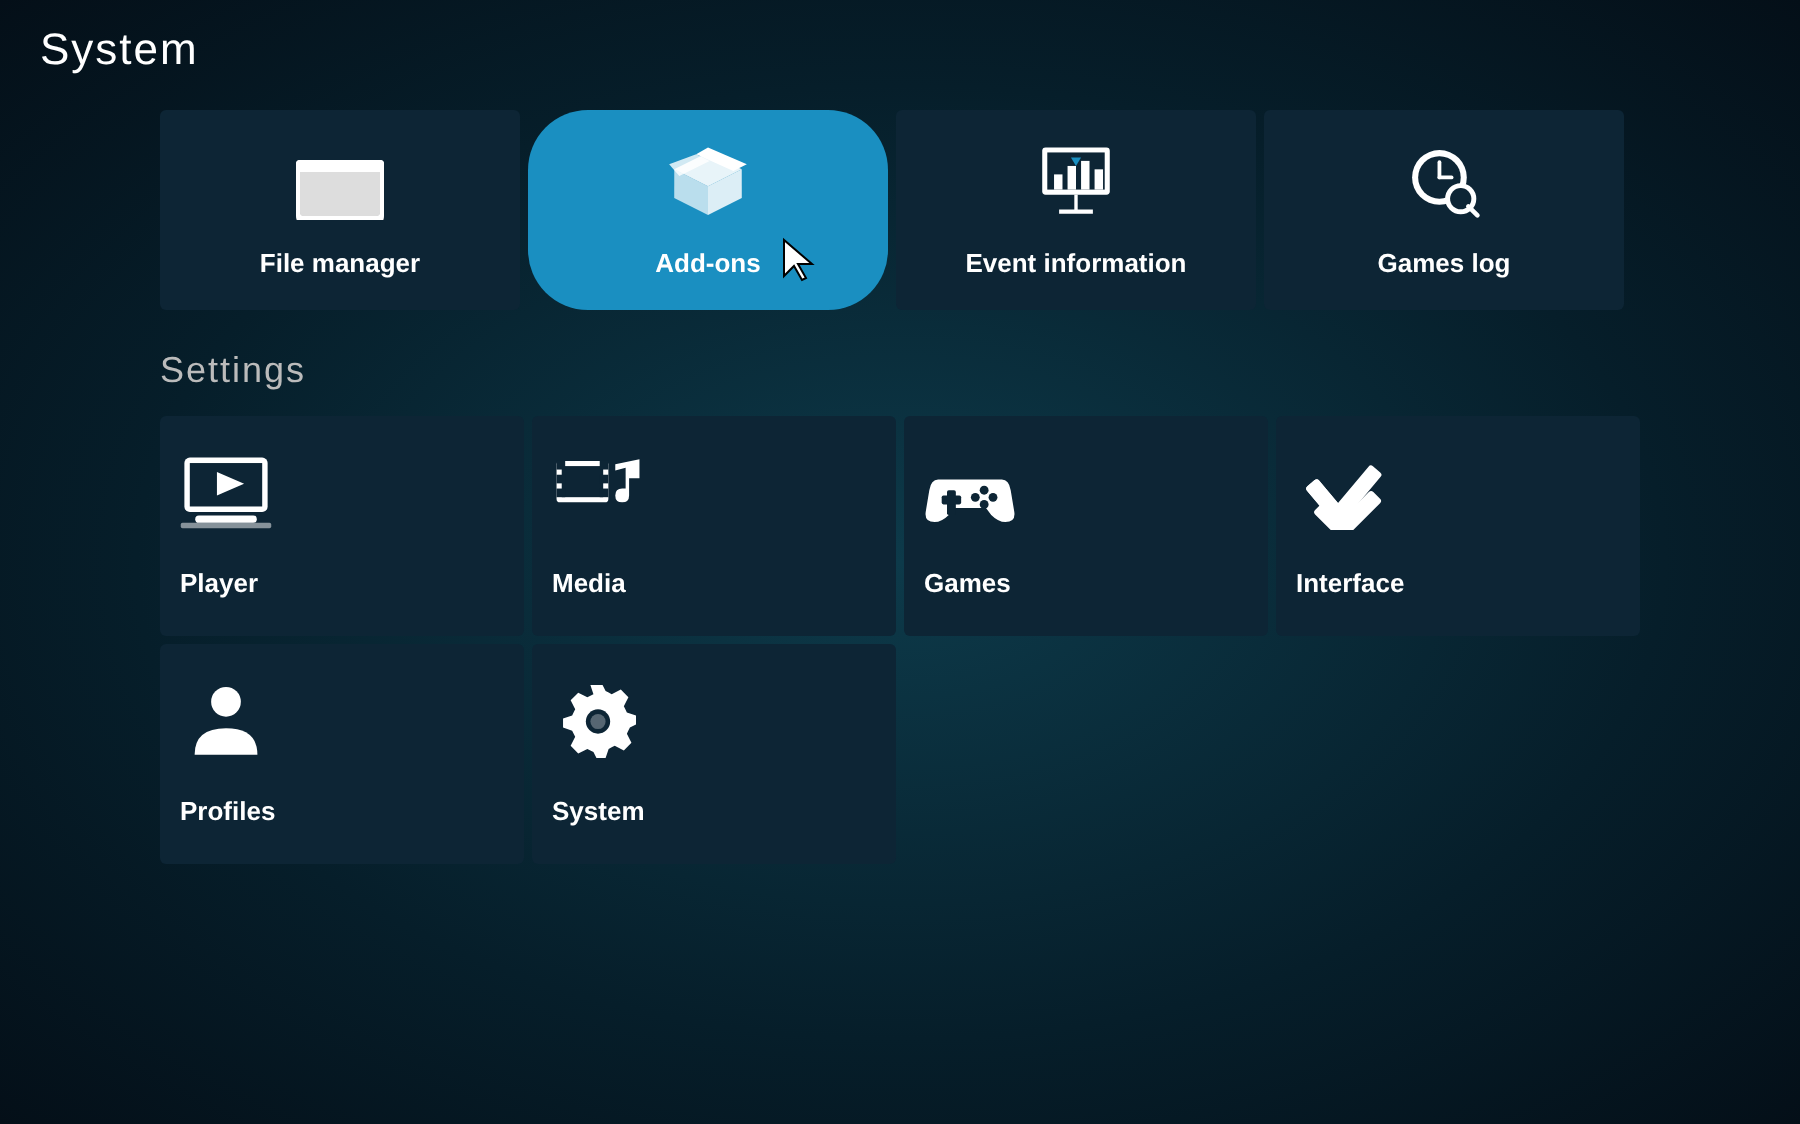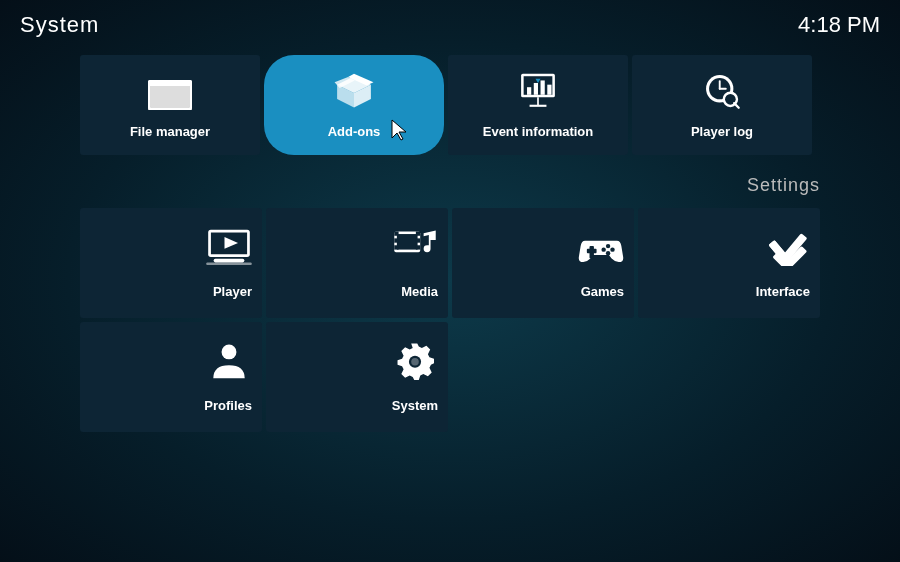--- a/index.html
+++ b/index.html
@@ -80,40 +80,40 @@
 
     
     .settings-section {
       position: absolute;
       top: 175px;
       left: 80px;
       right: 80px;
     }
 
     .settings-title {
-      text-align: right;
+      text-align: left;
       font-size: 18px;
       font-weight: 300;
       color: #bbb;
       margin-bottom: 12px;
       letter-spacing: 1px;
     }
 
     .settings-grid {
       display: grid;
       grid-template-columns: repeat(4, 1fr);
       gap: 4px;
     }
 
     .settings-tile {
       background: #0d2535;
       border-radius: 3px;
       display: flex;
       flex-direction: column;
-      align-items: flex-end;
+      align-items: flex-start;
       justify-content: center;
       padding: 20px 10px;
       cursor: pointer;
       gap: 12px;
       height: 110px;
     }
 
     .settings-tile .tile-icon {
       font-size: 40px;
     }
@@ -136,21 +136,20 @@
       height: 24px;
       pointer-events: none;
       z-index: 100;
     }
   </style>
 </head>
 <body>
 
 <div class="top-bar">
   <span class="app-title">System</span>
-  <span class="clock">4:18 PM</span>
 </div>
 
 <div class="top-tiles">
 
   <div class="tile">
     <div class="tile-icon">
       <svg width="44" height="38" viewBox="0 0 44 38">
         <rect x="0" y="8" width="44" height="28" rx="2" fill="white"></rect>
         <rect x="0" y="8" width="44" height="28" rx="2" fill="white"></rect>
         <rect x="0" y="12" width="44" height="24" rx="2" fill="white"></rect>
@@ -209,21 +208,21 @@
         <line x1="22" y1="22" x2="22" y2="12" stroke="white" stroke-width="2.5" stroke-linecap="round"></line>
         <line x1="22" y1="22" x2="30" y2="22" stroke="white" stroke-width="2.5" stroke-linecap="round"></line>
 
         <circle cx="36" cy="36" r="9" fill="white" stroke="#0d2535" stroke-width="0"></circle>
         <circle cx="36" cy="36" r="7" fill="#0d2535"></circle>
         <line x1="41" y1="41" x2="47" y2="47" stroke="white" stroke-width="3" stroke-linecap="round"></line>
 
         <circle cx="36" cy="36" r="9" fill="none" stroke="white" stroke-width="2.5"></circle>
       </svg>
     </div>
-    <span class="tile-label">Player log</span>
+    <span class="tile-label">Games log</span>
   </div>
 
 </div>
 
 <div class="cursor-overlay">
   <svg width="20" height="24" viewBox="0 0 20 24">
     <polygon points="2,2 2,20 7,15 11,22 13,21 9,14 16,14" fill="white" stroke="black" stroke-width="1"></polygon>
   </svg>
 </div>
 

